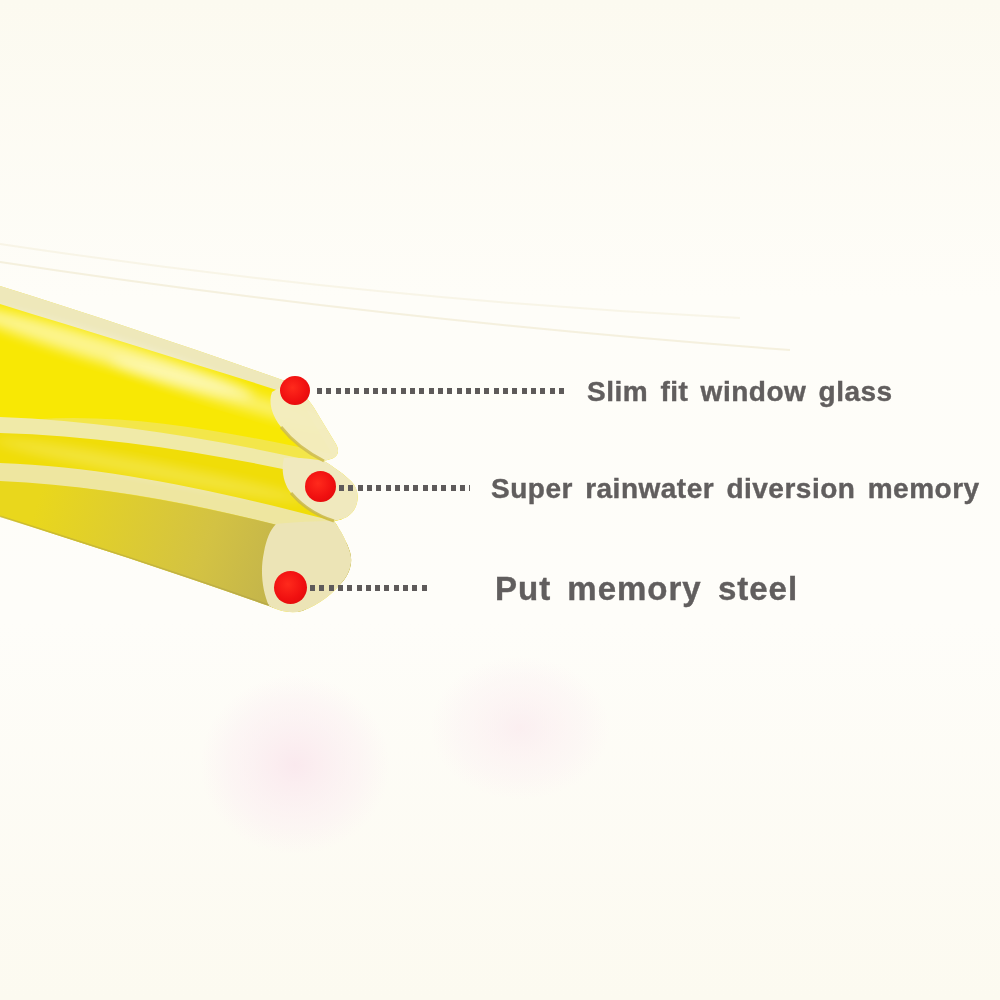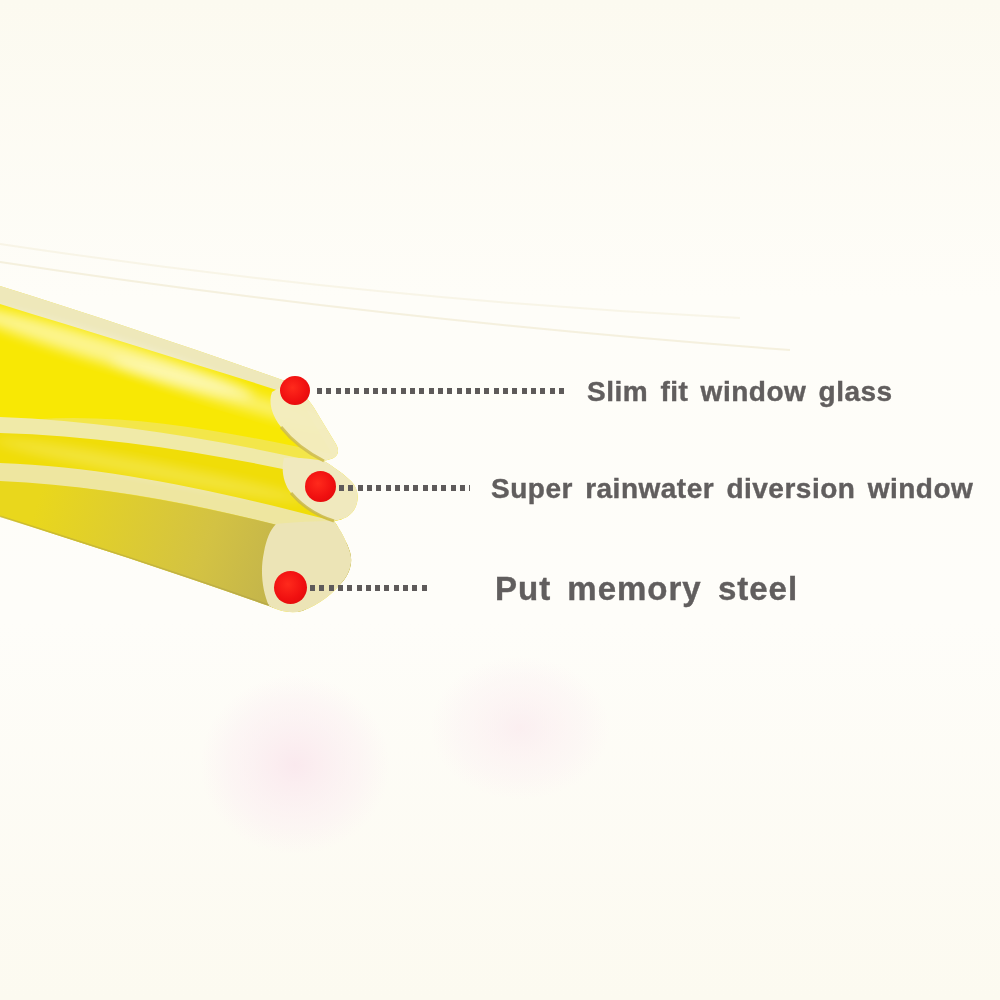--- a/index.html
+++ b/index.html
@@ -119,19 +119,19 @@
       <path d="M 0,517 C 89,545 179,574 269,606" stroke="#a89c4a" stroke-width="3" fill="none" opacity="0.45"></path>
     </g>
   </svg>
 
   <div class="callout-dot dot-1"></div>
   <div class="callout-line line-1"></div>
   <div class="callout-label label-1">Slim fit window glass</div>
 
   <div class="callout-dot dot-2"></div>
   <div class="callout-line line-2"></div>
-  <div class="callout-label label-2">Super rainwater diversion window</div>
+  <div class="callout-label label-2">Super rainwater diversion memory</div>
 
   <div class="callout-dot dot-3"></div>
   <div class="callout-line line-3"></div>
   <div class="callout-label label-3">Put memory steel</div>
 
 </div>
 
 </body></html>

